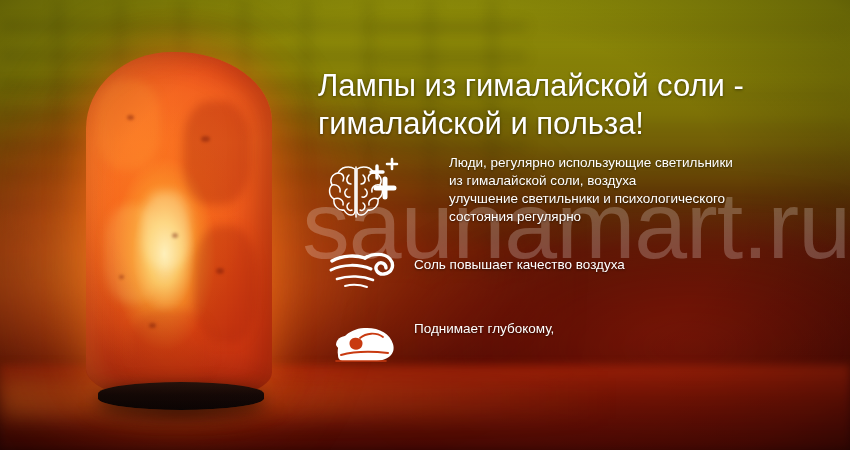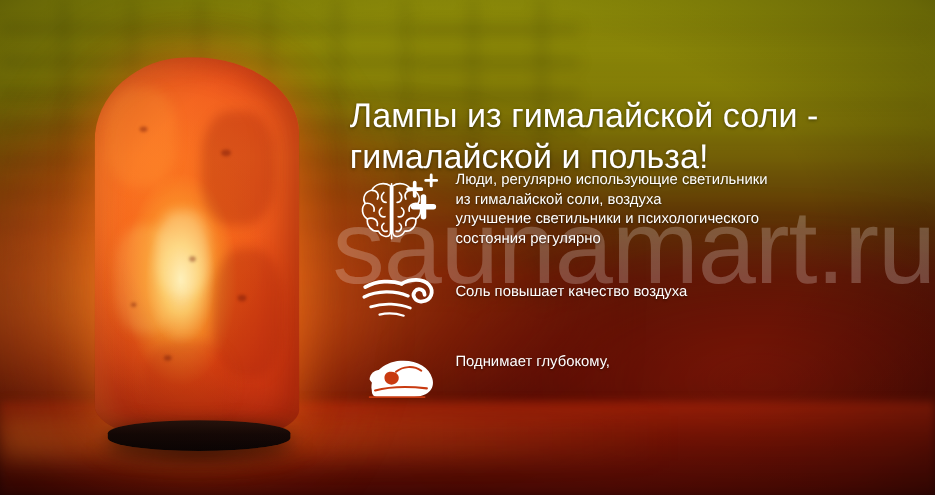--- a/index.html
+++ b/index.html
@@ -226,42 +226,42 @@
     letter-spacing: -1px;
     color: rgba(255,255,255,0.22);
     white-space: nowrap;
     pointer-events: none;
   }
 
   
   .headline {
     position: absolute;
     left: 318px;
-    top: 65px;
+    top: 46px;
     width: 520px;
     color: #ffffff;
     font-size: 31px;
     line-height: 38px;
     font-weight: 400;
     text-shadow: 0 1px 3px rgba(0,0,0,0.45);
   }
   .headline .ln { display: block; }
 
   .features {
     position: absolute;
     left: 318px;
     top: 152px;
     width: 520px;
   }
   .feature {
     position: relative;
     display: flex;
     align-items: flex-start;
   }
-  .feature.f-brain { margin-bottom: 16px; }
+  .feature.f-brain { margin-bottom: 16px; gap: 35px; }
   .feature.f-air   { margin-bottom: 16px; }
   .f-icon {
     flex: 0 0 96px;
     height: 72px;
     display: flex;
     align-items: center;
     justify-content: center;
   }
   .feature.f-air .f-icon   { height: 52px; }
   .feature.f-sleep .f-icon { height: 60px; }

